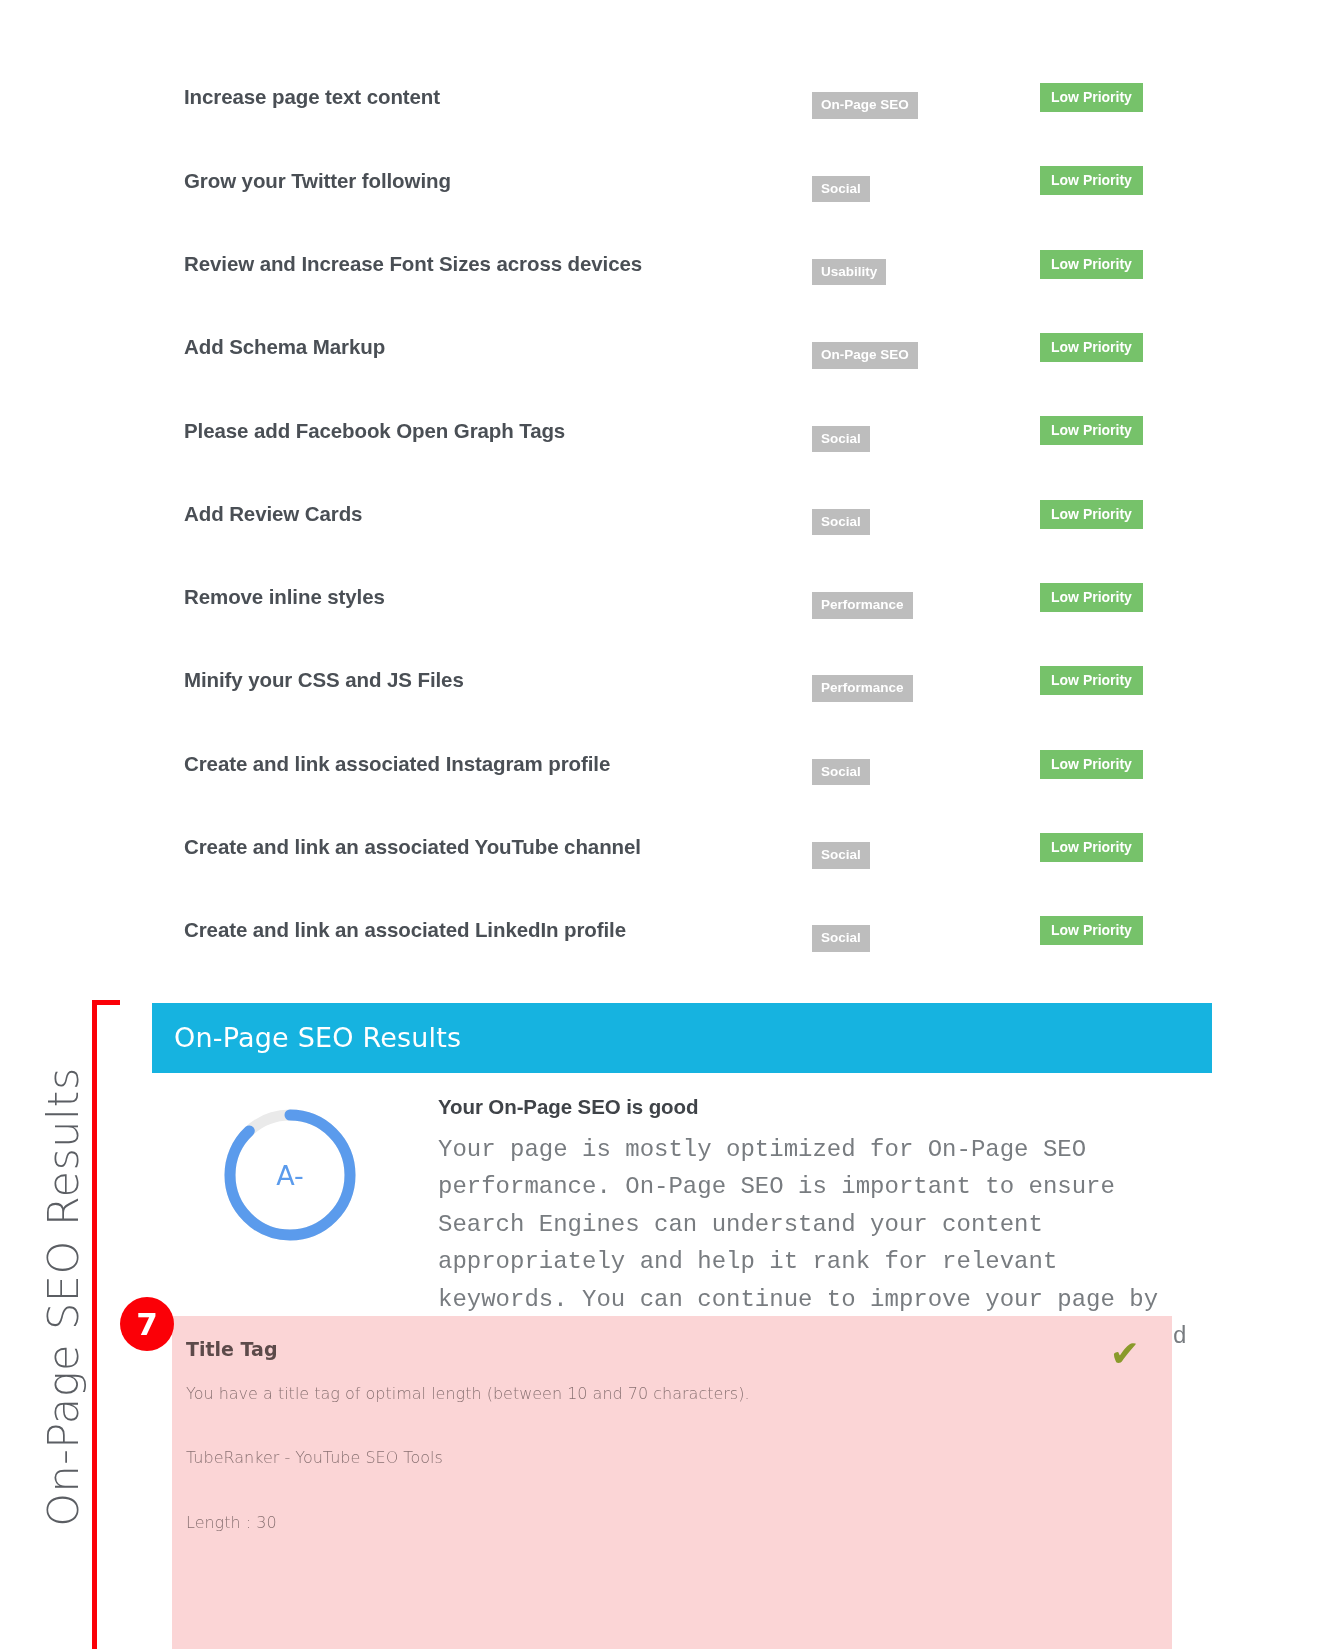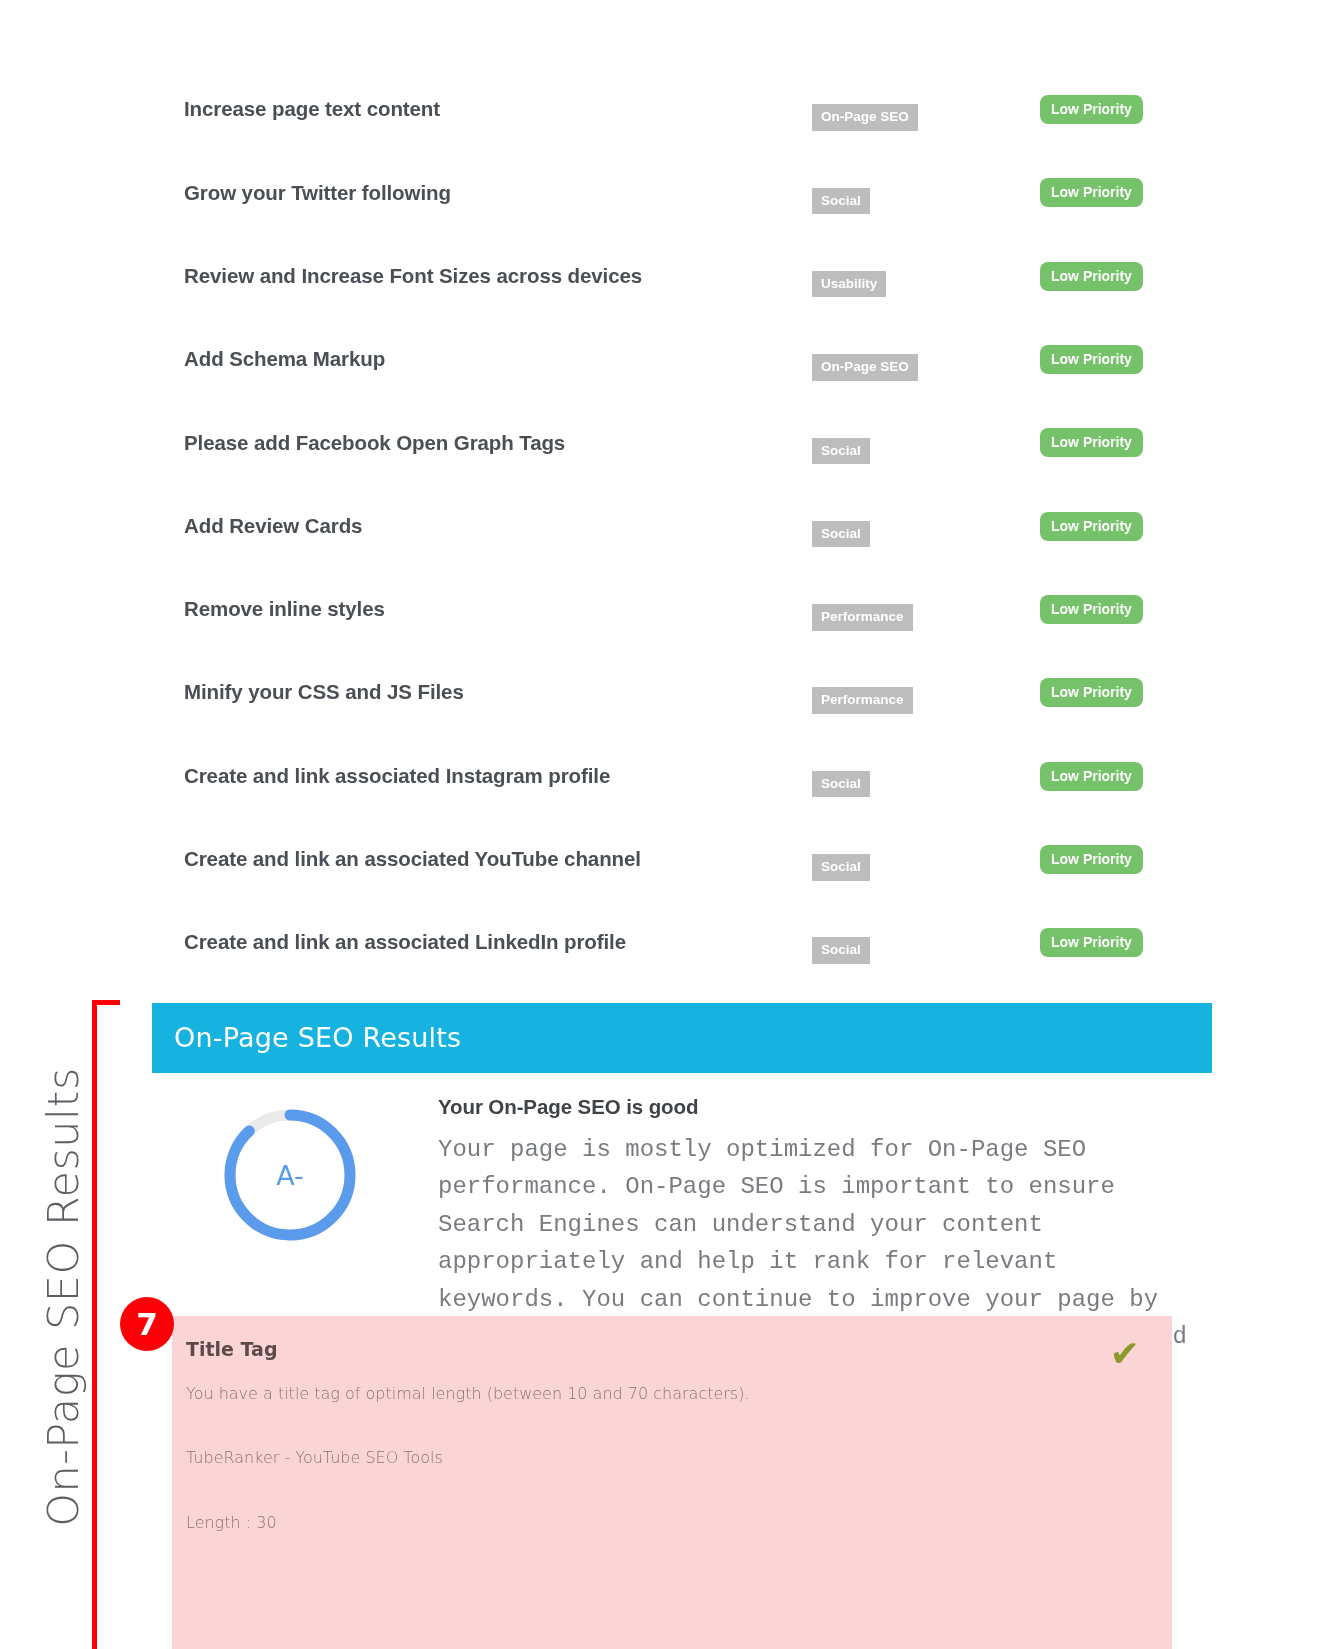--- a/index.html
+++ b/index.html
@@ -12,21 +12,21 @@
     height: 1649px;
     position: relative;
     font-family: "Liberation Sans", sans-serif;
     overflow: hidden;
   }
 
   
   .task-list {
     position: absolute;
     left: 152px;
-    top: 68px;
+    top: 56px;
     width: 1060px;
   }
   .task-row {
     position: relative;
     height: 83.3px;
     display: flex;
     align-items: center;
   }
   .task-title {
     width: 660px;
@@ -64,21 +64,20 @@
   }
   .task-priority {
     display: inline-block;
     background: #76c26a;
     color: #ffffff;
     font-size: 14px;
     font-weight: bold;
     padding: 7px 11px 8px 11px;
     line-height: 1;
     white-space: nowrap;
-    border-radius: 8px;
   }
 
   
   .annot-bracket {
     position: absolute;
     left: 92px;
     top: 1000px;
     width: 28px;
     height: 649px;
     border-left: 5px solid #fb0007;

